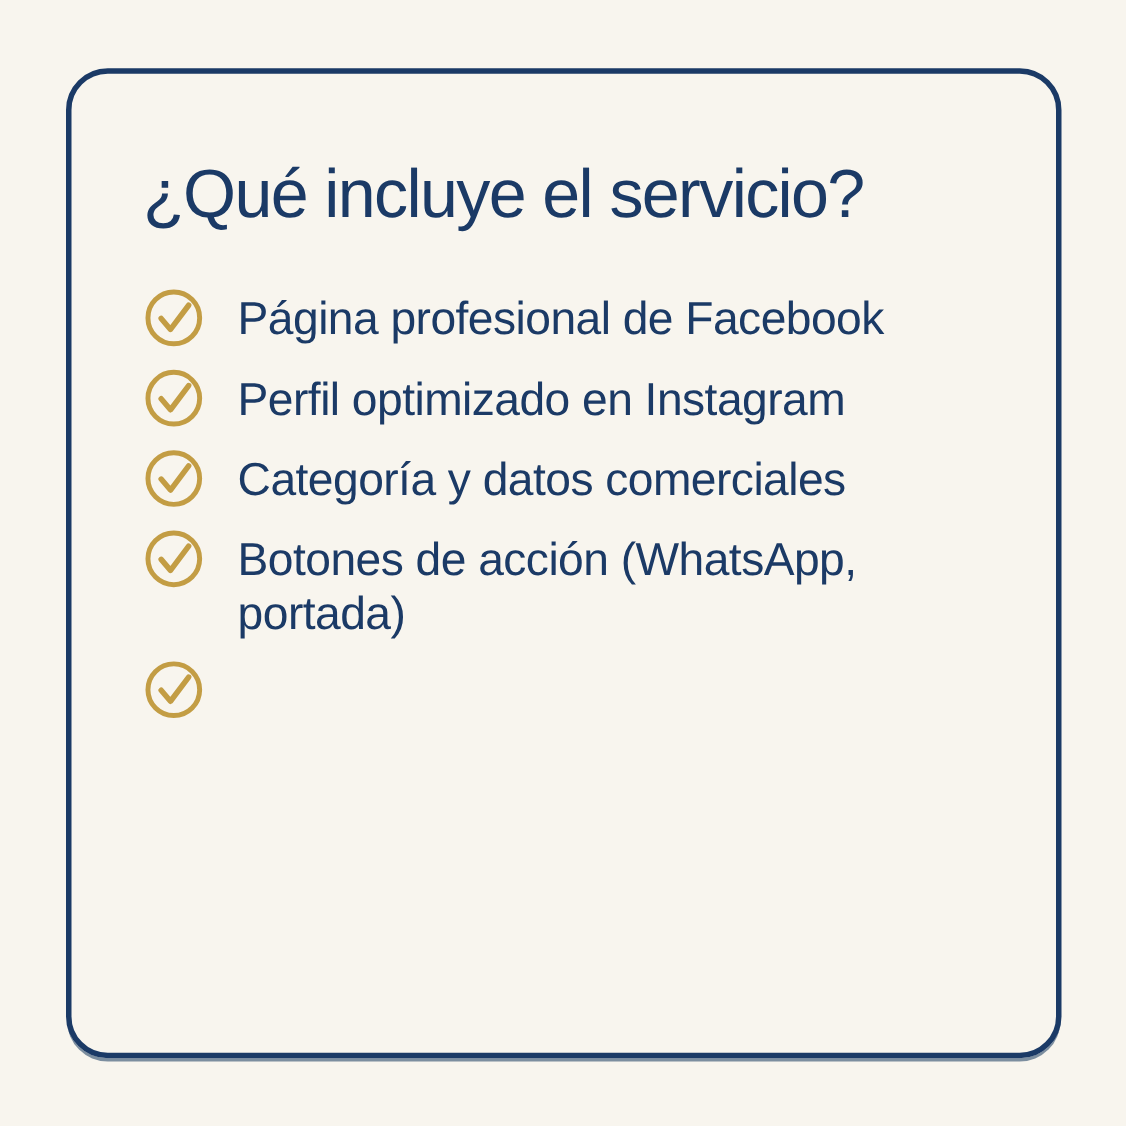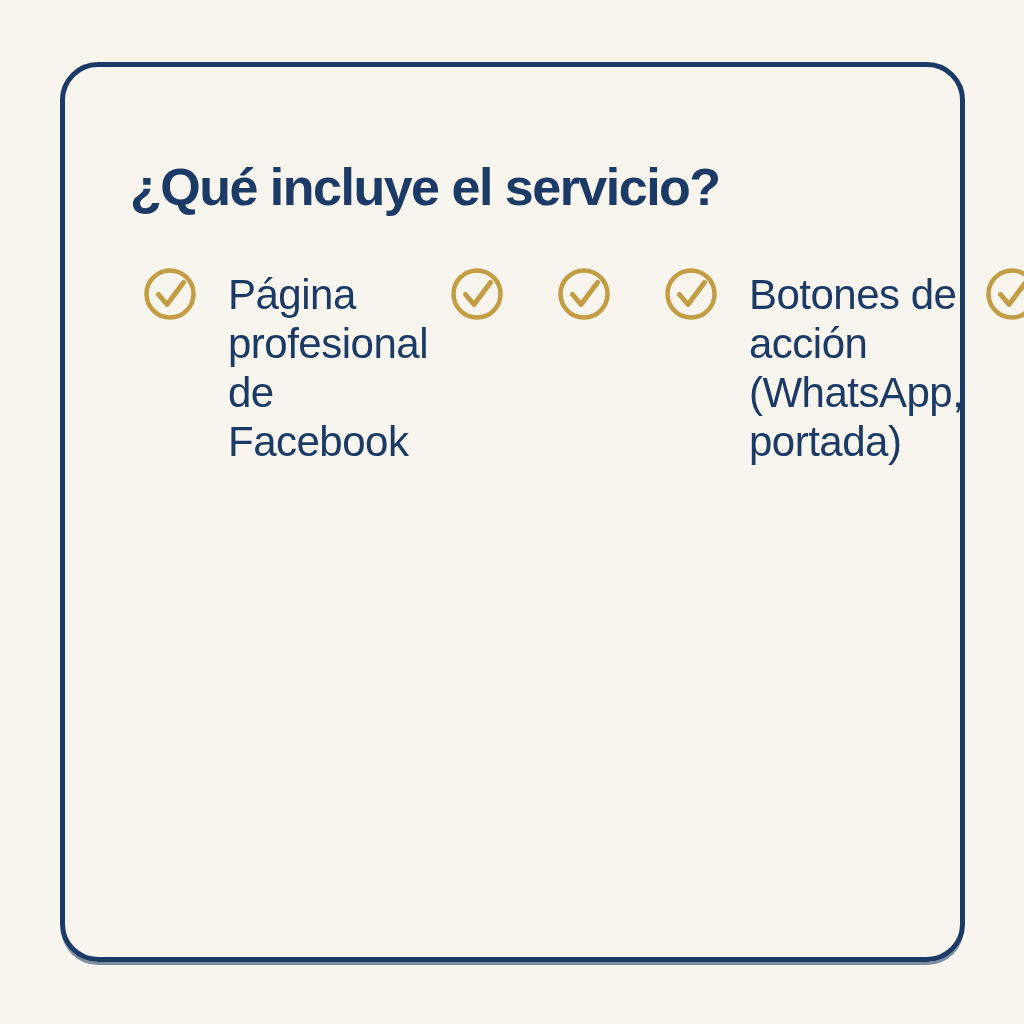--- a/index.html
+++ b/index.html
@@ -20,33 +20,33 @@
     top: 62px;
     width: 905px;
     height: 900px;
     box-sizing: border-box;
     border: 5px solid var(--navy, #16395E);
     border-radius: 38px;
     box-shadow: 0 4px 0 -1px rgba(22, 57, 94, 0.55);
     padding: 76px 40px 0 65px;
   }
   .title {
-    margin: 16px 0 54px 0;
-    font-size: 52px;
-    font-weight: bold;
+    margin: 0 0 54px 0;
+    font-size: 62px;
+    font-weight: normal;
     letter-spacing: -1.5px;
     line-height: 1.1;
     color: var(--navy, #1B3A66);
   }
   .checklist {
     list-style: none;
-    margin: 12px;
+    margin: 0;
     padding: 0;
     display: flex;
-    flex-direction: row;
+    flex-direction: column;
     gap: 21px;
   }
   .check-row {
     display: flex;
     align-items: flex-start;
   }
   .check-icon {
     flex: 0 0 auto;
     width: 56px;
     height: 56px;
@@ -81,28 +81,30 @@
       </span>
       <span class="item-label">Página profesional de Facebook</span>
     </li>
     <li class="check-row">
       <span class="check-icon">
         <svg viewBox="0 0 56 56" fill="none">
             <circle cx="28" cy="28" r="23.5" stroke="#C39D44" stroke-width="4.5"></circle>
             <path d="M16.5 28.5 L25 38.5 L41.5 16.5" stroke="#C39D44" stroke-width="5" stroke-linecap="round" stroke-linejoin="round"></path>
           </svg>
       </span>
+      <span class="item-label">Perfil optimizado en Instagram</span>
     </li>
     <li class="check-row">
       <span class="check-icon">
         <svg viewBox="0 0 56 56" fill="none">
             <circle cx="28" cy="28" r="23.5" stroke="#C39D44" stroke-width="4.5"></circle>
             <path d="M16.5 28.5 L25 38.5 L41.5 16.5" stroke="#C39D44" stroke-width="5" stroke-linecap="round" stroke-linejoin="round"></path>
           </svg>
       </span>
+      <span class="item-label">Categoría y datos comerciales</span>
     </li>
     <li class="check-row">
       <span class="check-icon">
         <svg viewBox="0 0 56 56" fill="none">
             <circle cx="28" cy="28" r="23.5" stroke="#C39D44" stroke-width="4.5"></circle>
             <path d="M16.5 28.5 L25 38.5 L41.5 16.5" stroke="#C39D44" stroke-width="5" stroke-linecap="round" stroke-linejoin="round"></path>
           </svg>
       </span>
       <span class="item-label">Botones de acción (WhatsApp,
 portada)</span>

